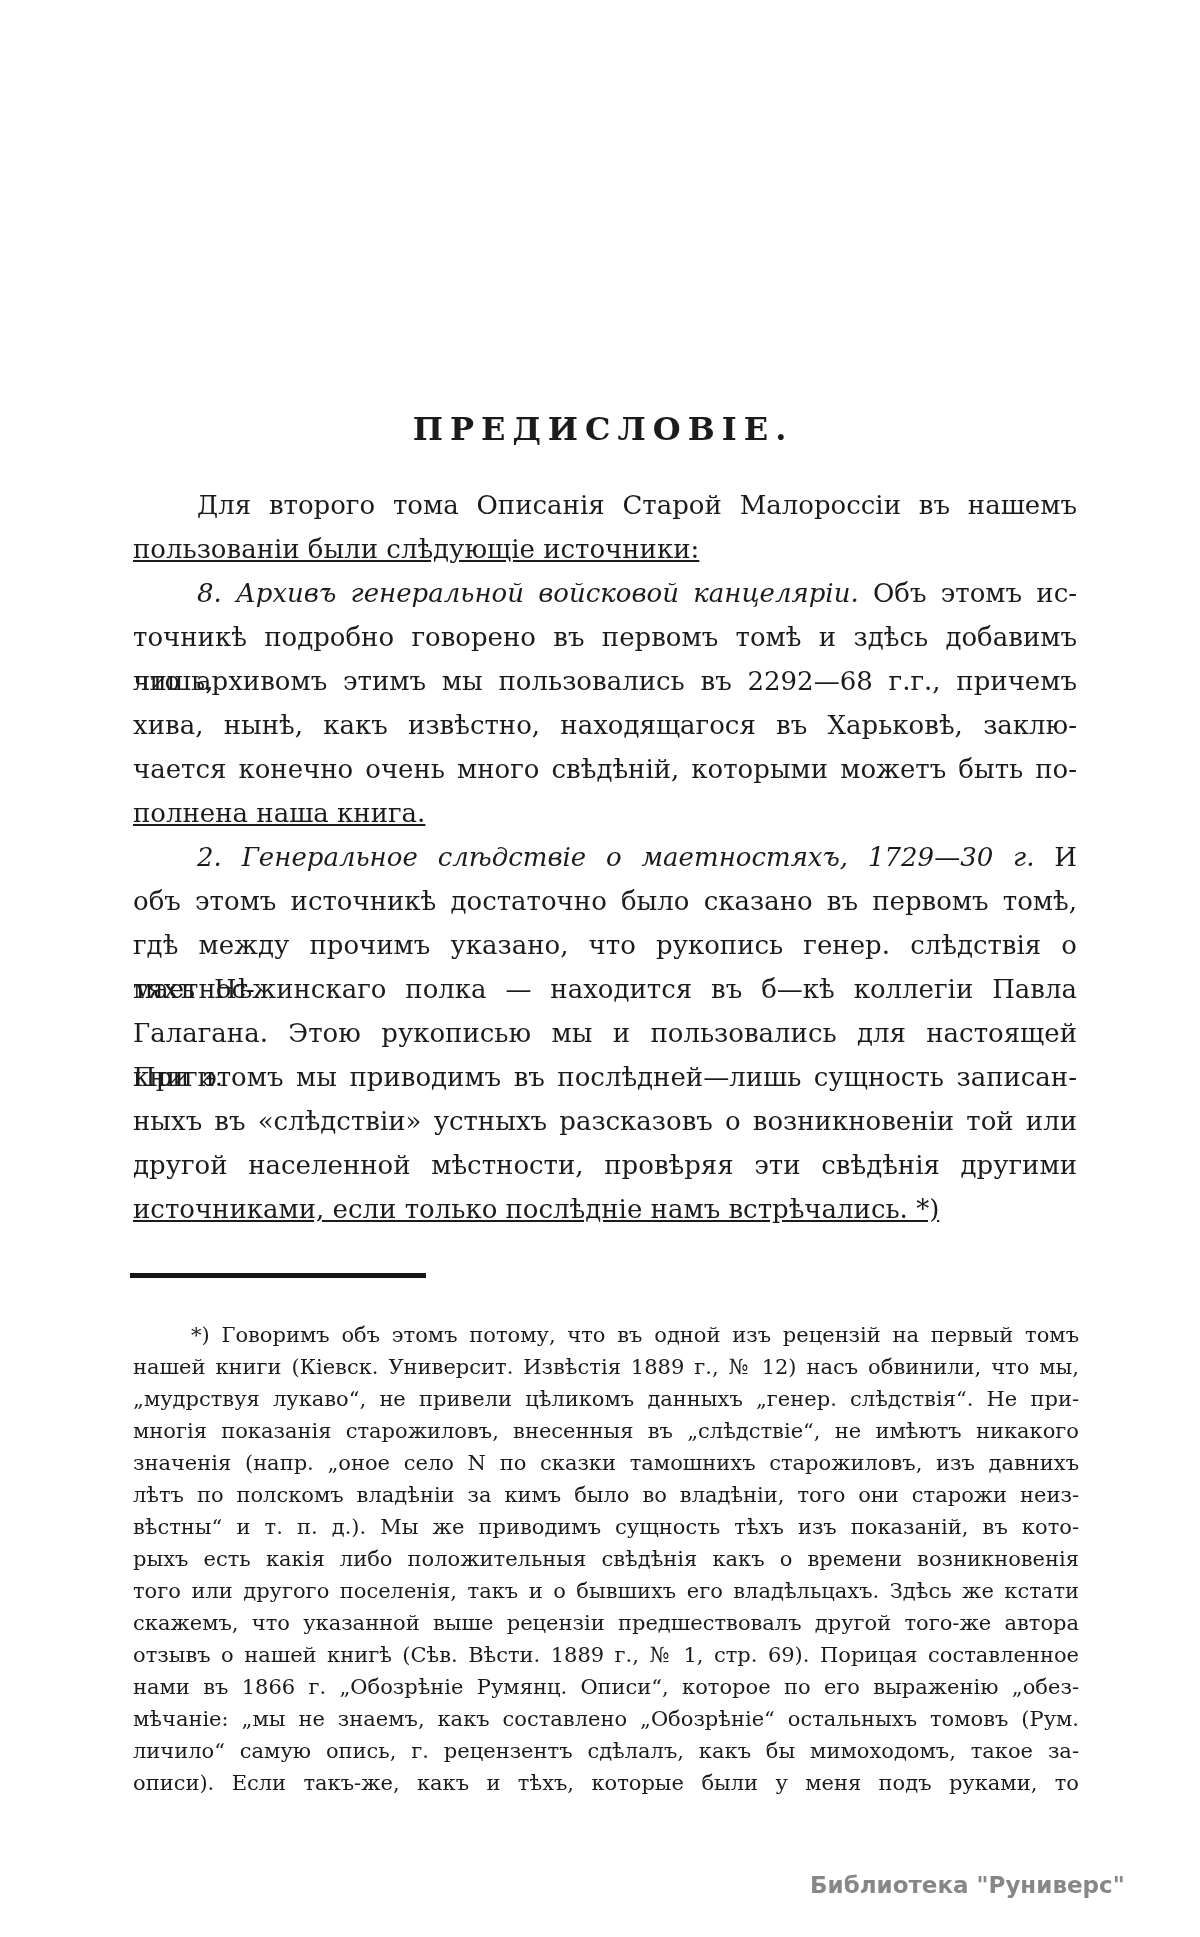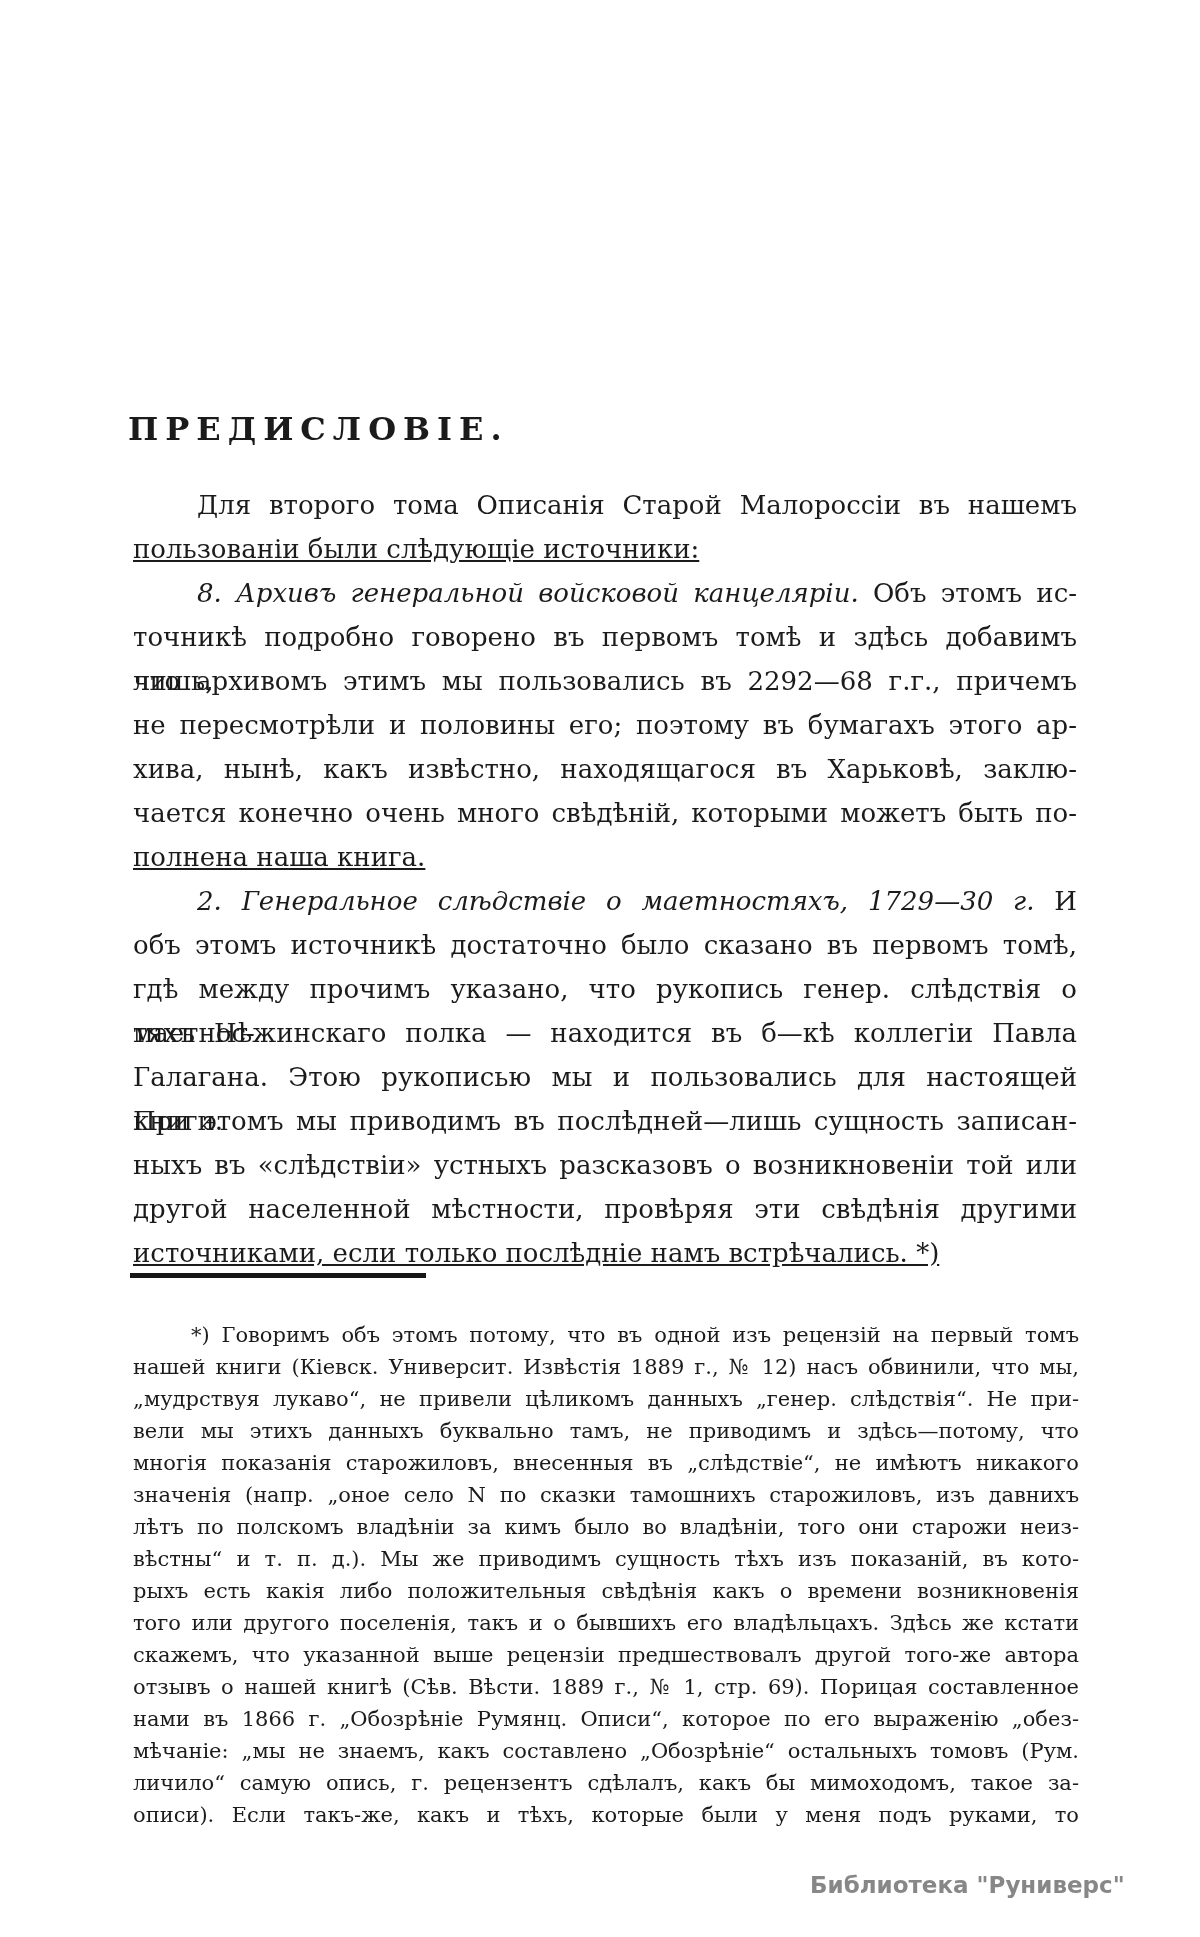--- a/index.html
+++ b/index.html
@@ -14,20 +14,21 @@
     background: #ffffff;
     overflow: hidden;
     font-family: "DejaVu Serif", "Liberation Serif", serif;
     color: #1b1b1b;
   }
   .page-title {
     position: absolute;
     top: 406px;
     left: 128px;
     width: 950px;
+    text-align: center;
     font-size: 32px;
     font-weight: bold;
     letter-spacing: 7px;
     line-height: 46px;
     white-space: nowrap;
   }
   .body-text {
     position: absolute;
     top: 483px;
     left: 133px;
@@ -83,42 +84,40 @@
 
 <div class="page">
   <div class="page-title">ПРЕДИСЛОВІЕ.</div>
 
   <div class="body-text">
       <div class="bline first"><span>Для второго тома Описанія Старой Малороссіи въ нашемъ</span></div>
       <div class="bline lastline"><span>пользованіи были слѣдующіе источники:</span></div>
       <div class="bline first"><i>8. Архивъ генеральной войсковой канцеляріи.</i><span> Объ этомъ ис-</span></div>
       <div class="bline"><span>точникѣ подробно говорено въ первомъ томѣ и здѣсь добавимъ лишь,</span></div>
       <div class="bline"><span>что архивомъ этимъ мы пользовались въ 2292—68 г.г., причемъ</span></div>
-      <div class="bline"><span>не пересмотрѣли и половины его; поэтому въ бумагахъ этого ар-</span></div>
       <div class="bline"><span>хива, нынѣ, какъ извѣстно, находящагося въ Харьковѣ, заклю-</span></div>
       <div class="bline"><span>чается конечно очень много свѣдѣній, которыми можетъ быть по-</span></div>
       <div class="bline lastline"><span>полнена наша книга.</span></div>
       <div class="bline first"><i>2. Генеральное слѣдствіе о маетностяхъ, 1729—30 г.</i><span> И</span></div>
       <div class="bline"><span>объ этомъ источникѣ достаточно было сказано въ первомъ томѣ,</span></div>
       <div class="bline"><span>гдѣ между прочимъ указано, что рукопись генер. слѣдствія о маетнос-</span></div>
       <div class="bline"><span>тяхъ Нѣжинскаго полка — находится въ б—кѣ коллегіи Павла</span></div>
       <div class="bline"><span>Галагана. Этою рукописью мы и пользовались для настоящей книги.</span></div>
       <div class="bline"><span>При этомъ мы приводимъ въ послѣдней—лишь сущность записан-</span></div>
       <div class="bline"><span>ныхъ въ «слѣдствіи» устныхъ разсказовъ о возникновеніи той или</span></div>
       <div class="bline"><span>другой населенной мѣстности, провѣряя эти свѣдѣнія другими</span></div>
       <div class="bline lastline"><span>источниками, если только послѣдніе намъ встрѣчались. *)</span></div>
     </div>
 
   <div class="footnote-rule"></div>
 
   <div class="footnote">
       <div class="fline first">*) Говоримъ объ этомъ потому, что въ одной изъ рецензій на первый томъ</div>
       <div class="fline">нашей книги (Кіевск. Университ. Извѣстія 1889 г., № 12) насъ обвинили, что мы,</div>
       <div class="fline">„мудрствуя лукаво“, не привели цѣликомъ данныхъ „генер. слѣдствія“. Не при-</div>
-      <div class="fline">вели мы этихъ данныхъ буквально тамъ, не приводимъ и здѣсь—потому, что</div>
       <div class="fline">многія показанія старожиловъ, внесенныя въ „слѣдствіе“, не имѣютъ никакого</div>
       <div class="fline">значенія (напр. „оное село N по сказки тамошнихъ старожиловъ, изъ давнихъ</div>
       <div class="fline">лѣтъ по полскомъ владѣніи за кимъ было во владѣніи, того они старожи неиз-</div>
       <div class="fline">вѣстны“ и т. п. д.). Мы же приводимъ сущность тѣхъ изъ показаній, въ кото-</div>
       <div class="fline">рыхъ есть какія либо положительныя свѣдѣнія какъ о времени возникновенія</div>
       <div class="fline">того или другого поселенія, такъ и о бывшихъ его владѣльцахъ. Здѣсь же кстати</div>
       <div class="fline">скажемъ, что указанной выше рецензіи предшествовалъ другой того-же автора</div>
       <div class="fline">отзывъ о нашей книгѣ (Сѣв. Вѣсти. 1889 г., № 1, стр. 69). Порицая составленное</div>
       <div class="fline">нами въ 1866 г. „Обозрѣніе Румянц. Описи“, которое по его выраженію „обез-</div>
       <div class="fline">мѣчаніе: „мы не знаемъ, какъ составлено „Обозрѣніе“ остальныхъ томовъ (Рум.</div>

